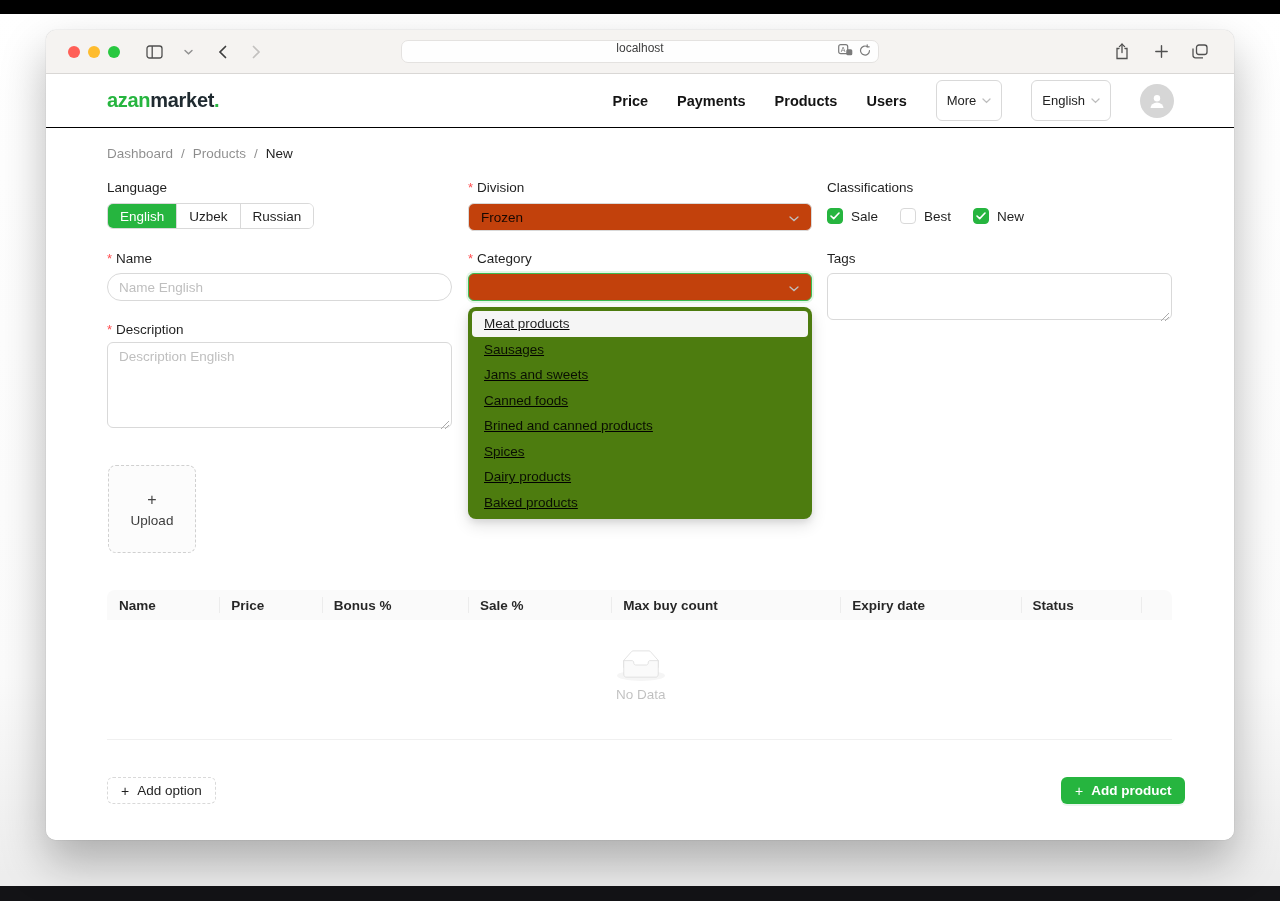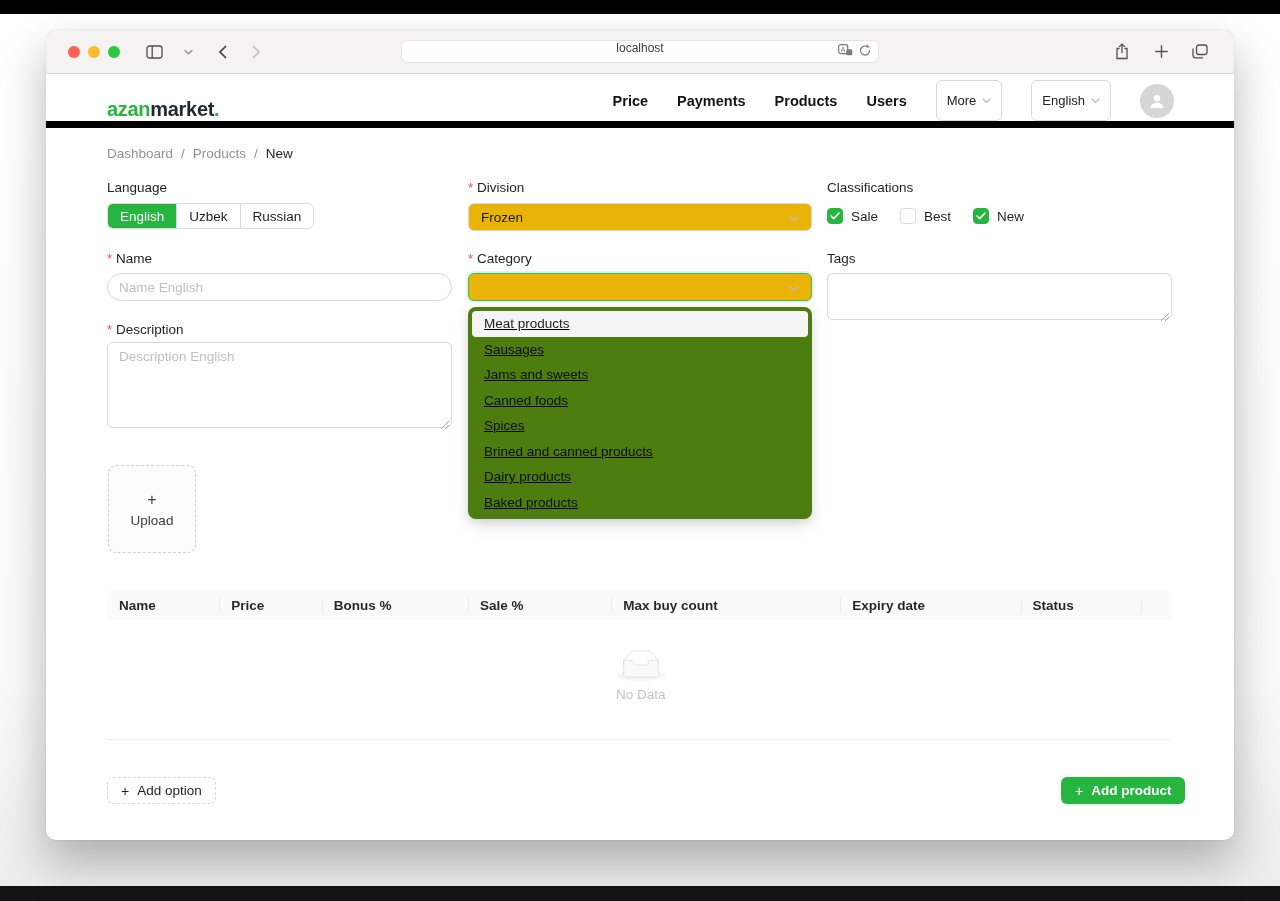--- a/index.html
+++ b/index.html
@@ -21,22 +21,22 @@
   .light.red{ background:#ff5f57; } .light.yellow{ background:#febc2e; } .light.green{ background:#28c840; }
   .tb-icons { display:flex; align-items:center; gap:10px; margin-left:22px; color:#4f4f4f; }
   .tb-btn { display:flex; align-items:center; justify-content:center; width:24px; height:24px; }
   .urlbar { position:absolute; left:50%; top:10px; transform:translateX(-50%); width:478px; height:23px;
             background:#fefefe; border:1px solid #e4e2e0; border-radius:7px;
             display:flex; justify-content:center; font-size:12px; color:#3f3f3f; }
   .urlbar .side-icons { position:absolute; right:7px; top:0; height:100%; display:flex; align-items:center; gap:6px; color:#7a7a7a; }
   .tb-right { margin-left:auto; display:flex; align-items:center; gap:15px; color:#505050; }
 
   
-  .appheader { height:54px; background:#fff; border-bottom:7px solid #000000;
-               display:flex; align-items:flex-end; padding:0 60px 0 61px; }
+  .appheader { height:54px; background:#fff; border-bottom:1px solid #000000;
+               display:flex; align-items:center; padding:0 60px 0 61px; }
   .logo { font-size:20px; font-weight:800; letter-spacing:-.3px; color:#1f2a30; cursor:pointer; }
   .logo .g { color:var(--green); }
   .nav { margin-left:auto; display:flex; align-items:center; gap:29px; }
   .nav-link { font-size:14.5px; font-weight:700; color:#141414; cursor:pointer; }
   .chip-btn { display:flex; align-items:center; gap:6px; border:1px solid #d9d9d9; border-radius:6px;
               background:#fff; padding:12px 10px; font-size:13px; color:#222; cursor:pointer; }
   .chip-btn .chev { color:#b9b9b9; font-size:10px; }
   .avatar { width:34px; height:34px; border-radius:50%; background:#d6d6d6; display:flex; align-items:center; justify-content:center; }
 
   
@@ -50,21 +50,21 @@
 
   .flabel { font-size:13.5px; color:rgba(0,0,0,.88); display:flex; align-items:center; gap:4px; }
   .req { color:var(--red); font-size:13px; line-height:1; }
 
   .segmented { display:flex; border:1px solid var(--border); border-radius:6px; overflow:hidden; height:26px; }
   .seg { padding:0 12px; display:flex; align-items:center; font-size:13.5px; color:rgba(0,0,0,.88);
          background:#fff; border-left:1px solid var(--border); cursor:pointer; }
   .seg:first-child { border-left:none; }
   .seg.on { background:var(--green); color:#fff; border-left:none; }
 
-  .select { height:28px; border:1px solid var(--border); border-radius:6px; background:#eab308;
+  .select { height:28px; border:1px solid var(--border); border-radius:6px; background:#c2410c;
             display:flex; align-items:center; padding:0 12px; font-size:13.5px; color:rgba(0,0,0,.88);
             justify-content:space-between; cursor:pointer; }
   .select .chev { color:#bfbfbf; }
   .select.focused { border-color:#3dbb52; box-shadow:0 0 0 2px rgba(38,181,63,.12); }
 
   .text-input { width:100%; height:28px; border:1px solid var(--border); border-radius:14px; padding:0 11px;
                 font-size:13.5px; color:rgba(0,0,0,.88); font-family:"Liberation Sans",sans-serif; outline:none; }
   .text-input::placeholder, textarea::placeholder { color:#bfbfbf; }
   textarea.area { width:100%; border:1px solid var(--border); border-radius:6px; padding:6px 11px;
                   font-size:13.5px; color:rgba(0,0,0,.88); font-family:"Liberation Sans",sans-serif;
@@ -303,22 +303,22 @@
     <div class="abs" style="left:781px; top:145px; width:345px; position:absolute;">
       <textarea class="area" style="height: 47px;"></textarea>
       <span class="resize-grip"></span>
     </div>
 
     <div class="abs dropdown" style="left:422px; top:179px; width:344px;">
       <div class="dd-item active">Meat products</div>
       <div class="dd-item">Sausages</div>
       <div class="dd-item">Jams and sweets</div>
       <div class="dd-item">Canned foods</div>
+      <div class="dd-item">Brined and canned products</div>
       <div class="dd-item">Spices</div>
-      <div class="dd-item">Brined and canned products</div>
       <div class="dd-item">Dairy products</div>
       <div class="dd-item">Baked products</div>
     </div>
 
     <div class="abs flabel" style="left:61px; top:194px;">
         <span class="req">*</span>
         <span>Description</span>
       </div>
     <div class="abs" style="left:61px; top:214px; width:345px; position:absolute;">
       <textarea class="area" style="height: 86px;" placeholder="Description English"></textarea>

